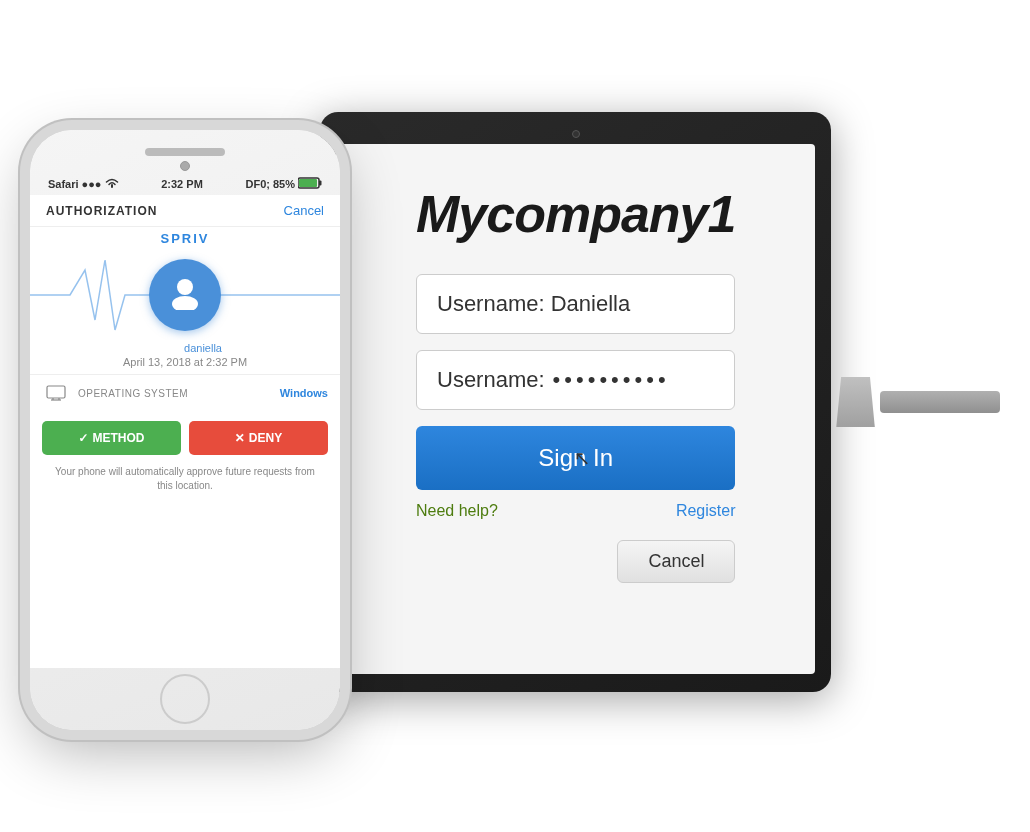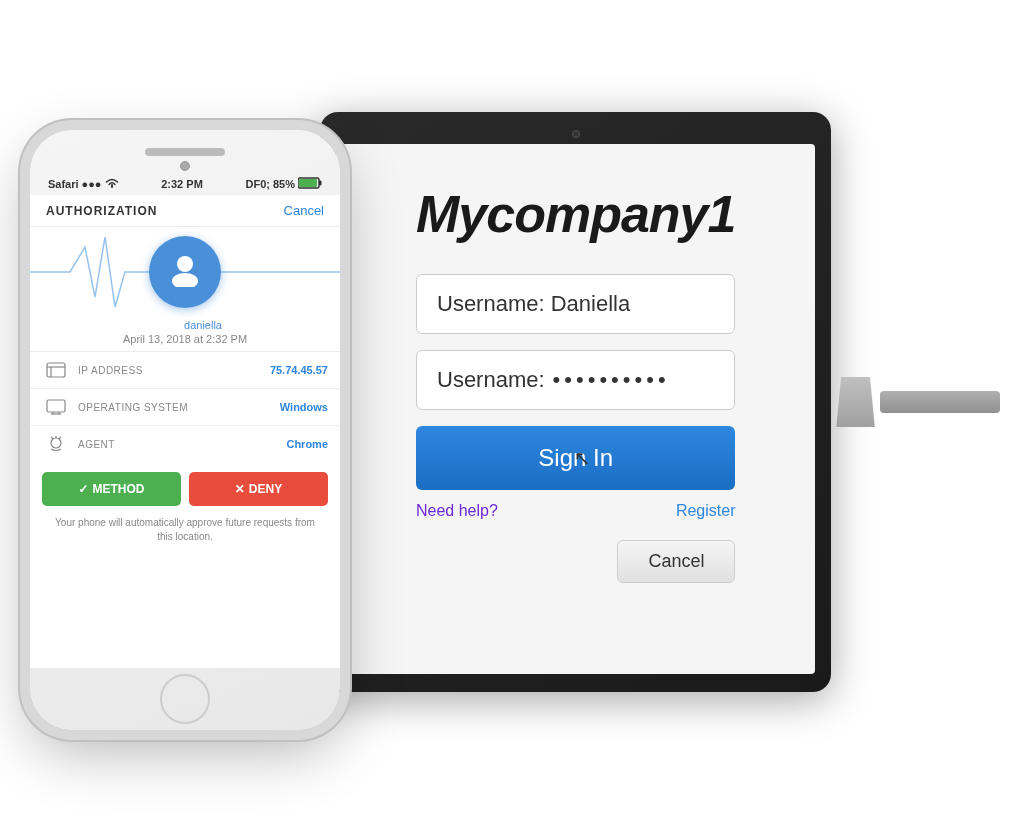--- a/index.html
+++ b/index.html
@@ -415,21 +415,21 @@
             <span style="margin-right:8px;">Username:</span>
             <span class="login-field-password">••••••••••</span>
           </div>
 
           <button class="btn-signin">
             <span>Sign In</span>
             <span class="cursor-indicator">↖</span>
           </button>
 
           <div class="login-links">
-            <a style="color:#6d28d9;text-decoration:none;cursor:pointer;">Need help?</a>
+            <a style="color:#4d7c0f;text-decoration:none;cursor:pointer;">Need help?</a>
             <a style="color:#2e86de;text-decoration:none;cursor:pointer;">Register</a>
           </div>
 
           <div style="width:100%;display:flex;justify-content:flex-end;">
             <button class="btn-cancel-monitor">Cancel</button>
           </div>
         </div>
       </div>
     </div>
     <div class="monitor-neck"></div>
@@ -468,77 +468,54 @@
       </div>
     </div>
 
     <div class="phone-content">
 
       <div class="phone-header">
         <span style="font-size:12px;font-weight:600;color:#333;letter-spacing:1px;">AUTHORIZATION</span>
         <span style="font-size:13px;color:#2e86de;cursor:pointer;">Cancel</span>
       </div>
 
+      <div class="spriv-header">SPRIV</div>
 
       <div class="heartbeat-area">
         <svg class="heartbeat-svg" viewBox="0 0 310 90" preserveAspectRatio="none">
           <polyline points="0,45 40,45 55,20 65,70 75,10 85,80 95,45 140,45 155,45 310,45" fill="none" stroke="#2e86de" stroke-width="1.5" opacity="0.5"></polyline>
         </svg>
         <div class="avatar-circle">
           <span class="avatar-icon">
             <svg width="36" height="36" viewBox="0 0 36 36" fill="none">
               <circle cx="18" cy="13" r="8" fill="white"></circle>
               <ellipse cx="18" cy="30" rx="13" ry="8" fill="white"></ellipse>
             </svg>
           </span>
         </div>
       </div>
 
       <div class="avatar-name">daniella</div>
 
       <div class="timestamp">April 13, 2018 at 2:32 PM</div>
 
-      <div class="info-row">
-        <div class="info-icon">
-          <svg viewBox="0 0 20 16" fill="none" stroke="#888" stroke-width="1.2">
-            <rect x="1" y="1" width="18" height="14" rx="2"></rect>
-            <line x1="1" y1="5" x2="19" y2="5"></line>
-            <line x1="5" y1="5" x2="5" y2="15"></line>
-          </svg>
-        </div>
-        <span class="info-label">IP ADDRESS</span>
-        <span class="info-value" style="color:#2e86de;">75.74.45.57</span>
-      </div>
 
       <div class="info-row">
         <div class="info-icon">
           <svg viewBox="0 0 20 16" fill="none" stroke="#888" stroke-width="1.2">
             <rect x="1" y="1" width="18" height="12" rx="1.5"></rect>
             <line x1="7" y1="13" x2="7" y2="15"></line>
             <line x1="13" y1="13" x2="13" y2="15"></line>
             <line x1="5" y1="15" x2="15" y2="15"></line>
           </svg>
         </div>
         <span class="info-label">OPERATING SYSTEM</span>
         <span class="info-value" style="color:#2e86de;">Windows</span>
       </div>
 
-      <div class="info-row">
-        <div class="info-icon">
-          <svg viewBox="0 0 20 16" fill="none" stroke="#888" stroke-width="1.2">
-            <circle cx="10" cy="7" r="5"></circle>
-            <path d="M5 13 Q10 16 15 13"></path>
-            <line x1="10" y1="2" x2="10" y2="0"></line>
-            <line x1="7" y1="3" x2="5" y2="1"></line>
-            <line x1="13" y1="3" x2="15" y2="1"></line>
-          </svg>
-        </div>
-        <span class="info-label">AGENT</span>
-        <span class="info-value" style="color:#2e86de;">Chrome</span>
-      </div>
 
 
       <div class="action-buttons">
         <button class="btn-allow">
           <span>✓</span>
           <span>METHOD</span>
         </button>
         <button class="btn-deny">
           <span>✕</span>
           <span>DENY</span>

